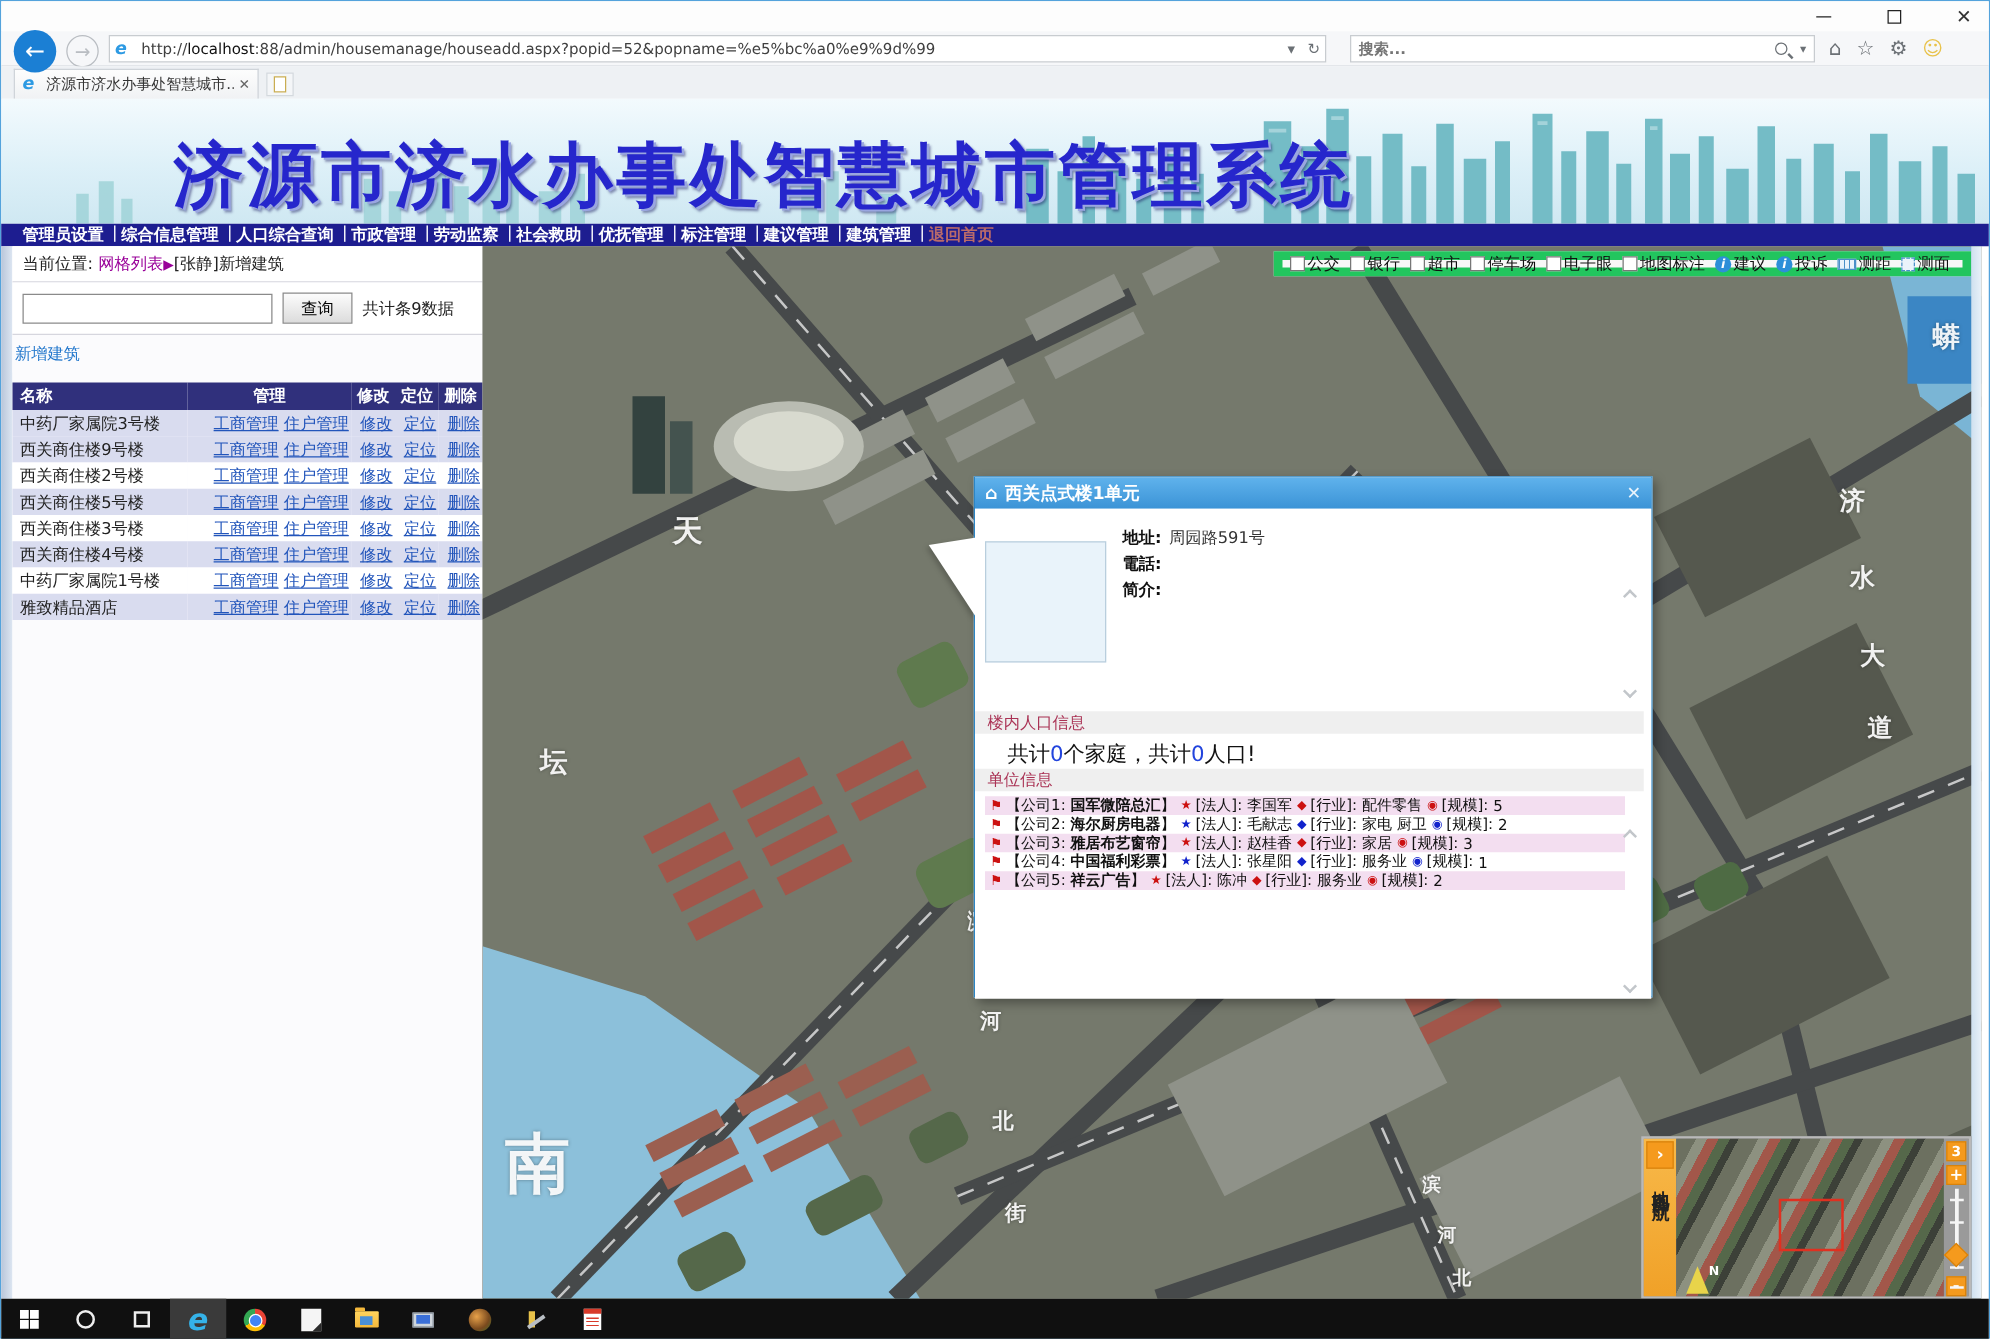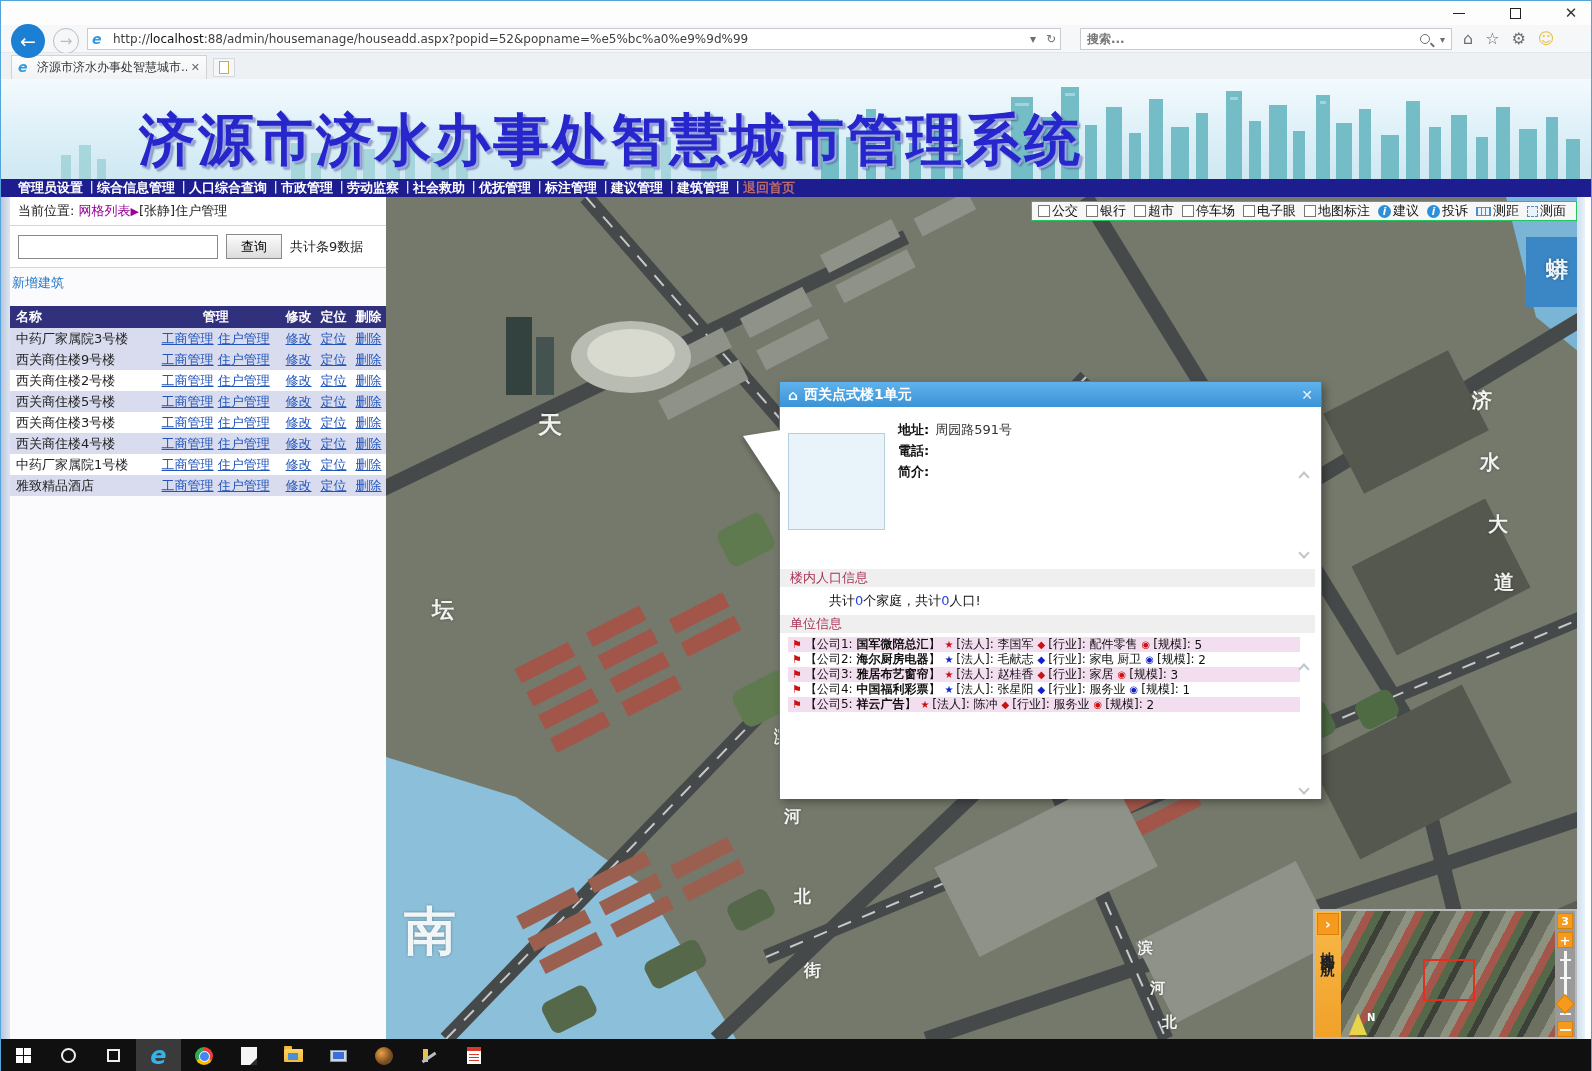--- a/index.html
+++ b/index.html
@@ -65,21 +65,21 @@
   .add-row { padding:6px 2px; background:#fbfbfd; border-bottom:none; }
   .add-link { color:#2277cc; cursor:pointer; }
 
   .b-table { width:100%; border-collapse:collapse; margin-top:8px; font-size:13px; }
   .b-table th { background:#30307c; color:#fff; font-weight:bold; height:22px; text-align:center; }
   .b-table th:first-child { text-align:left; padding-left:6px; }
   .b-table td { height:21px; padding:0 2px; white-space:nowrap; }
   .b-table tr.odd td { background:#d9dcef; }
   .b-table tr.even td { background:#ffffff; }
   .b-table td.name { padding-left:6px; }
-  .b-table td.mgmt, .b-table td.c { text-align:center; }
+  .b-table td.mgmt, .b-table td.c { text-align:right; }
   .tlink { color:#2255bb; text-decoration:underline; cursor:pointer; }
   .tlink.visited { color:#aa2299; }
 
   
   .map { position:absolute; left:385px; top:0; width:1199px; height:842px; background:#75796c; overflow:hidden; }
   .right-strip { position:absolute; right:0; top:0; width:8px; height:842px; background:linear-gradient(90deg,#cfe0ef,#e8f1f9); }
   .map svg.citymap { position:absolute; left:0; top:0; }
   .map-label { position:absolute; color:rgba(255,255,255,.92); font-weight:bold; text-shadow:0 0 3px rgba(0,0,0,.35); }
   .ml-0 { left:152px; top:212px; font-size:24px; }   
   .ml-1 { left:46px;  top:398px; font-size:22px; }   
@@ -92,21 +92,21 @@
   .ml-8 { left:764px; top:782px; font-size:15px; }
   .ml-9 { left:776px; top:816px; font-size:15px; }
   .ml-10 { left:1086px; top:190px; font-size:20px; } 
   .ml-11 { left:1094px; top:252px; font-size:20px; } 
   .ml-12 { left:1102px; top:314px; font-size:20px; } 
   .ml-13 { left:1108px; top:372px; font-size:20px; } 
   .ml-14 { left:1160px; top:58px; font-size:22px; }  
   .mang-sign { position:absolute; left:1140px; top:40px; width:59px; height:70px; background:#3b86c4; }
 
   
-  .map-toolbar { position:absolute; right:8px; top:4px; height:20px; background:#f7f7f7; display:flex; align-items:center; gap:4px; padding:0 6px; font-size:13px; color:#111; border:1px solid #22c55e; }
+  .map-toolbar { position:absolute; right:8px; top:4px; height:20px; background:#f7f7f7; display:flex; align-items:center; gap:4px; padding:0 6px; font-size:13px; color:#111; border:7px solid #22c55e; }
   .mt-cb { display:inline-block; width:12px; height:12px; border:1px solid #777; background:#fff; margin-right:2px; vertical-align:-2px; }
   .mt-item { display:flex; align-items:center; margin-right:4px; cursor:pointer; white-space:nowrap; }
   .info-dot { display:inline-flex; width:13px; height:13px; border-radius:50%; background:#2d8fd8; color:#fff; font-size:10px; font-weight:bold; align-items:center; justify-content:center; margin-right:2px; font-style:italic; }
   .ruler-ic { display:inline-block; width:15px; height:9px; background:#eaf3fb; border:1px solid #4a90c8; background-image:repeating-linear-gradient(90deg,#4a90c8 0 1px,transparent 1px 4px); margin-right:2px; }
   .area-ic { display:inline-block; width:11px; height:11px; border:1px dashed #4a90c8; background:#eaf3fb; margin-right:2px; }
 
   
   .popup { position:absolute; left:393px; top:184px; width:543px; height:417px; background:#fff; border:1px solid #2d85c4; box-shadow:3px 4px 8px rgba(0,0,0,.35); z-index:20; }
   .popup-tail { position:absolute; left:-37px; top:48px; width:0; height:0; border-right:38px solid #fff; border-top:6px solid transparent; border-bottom:58px solid transparent; filter:drop-shadow(-2px 2px 2px rgba(0,0,0,.2)); }
   .popup-head { height:25px; background:linear-gradient(#5fb2ec,#3b93d6); color:#fff; display:flex; align-items:center; padding:0 8px; font-size:14px; font-weight:bold; }
@@ -120,21 +120,21 @@
   .f-val { color:#333; margin-left:6px; }
   .mini-scroll { position:absolute; right:10px; width:14px; display:flex; flex-direction:column; justify-content:space-between; align-items:center; }
   .ms-intro { top:66px; height:84px; }
   .ms-list { top:258px; height:128px; }
   .chev { width:8px; height:8px; border-right:2px solid #c2c6ca; border-bottom:2px solid #c2c6ca; }
   .chev.up { transform:rotate(-135deg); }
   .chev.down { transform:rotate(45deg); }
   .section-bar { position:absolute; left:0; width:535px; height:18px; background:#efefef; display:flex; align-items:center; padding-left:10px; color:#aa3355; font-size:13px; }
   .sec-pop { top:162px; }
   .sec-unit { top:208px; }
-  .pop-summary { position:absolute; left:26px; top:185px; font-size:13px; color:#111;margin-left:23px; }
+  .pop-summary { position:absolute; left:26px; top:185px; font-size:17px; color:#111; }
   .pop-summary .num { color:#2244dd; }
   .co-list { position:absolute; left:8px; top:230px; width:512px; }
   .co-row { height:15px; display:flex; align-items:center; font-size:12px; white-space:nowrap; overflow:hidden; color:#111; }
   .co-row.odd { background:#f3def0; }
   .co-row.even { background:#ffffff; }
   .co-row .mk { font-size:10px; margin:0 3px 0 4px; }
   .co-row.odd .mk { color:#cc1111; }
   .co-row.even .mk { color:#1122cc; }
   .co-row .mk.flag { color:#cc1111; font-size:11px; }
   .co-name { font-weight:bold; }
@@ -313,21 +313,21 @@
     <span class="nav-item">建筑管理</span>
     <span class="nav-item exit">退回首页</span>
   </div>
 
   <div class="content">
     <div class="left-strip"></div>
 
     <div class="sidebar">
       <div class="sb-row">
         <span>当前位置:</span>
-        <span class="crumb-grid">网格列表</span><span class="crumb-arrow">▶</span><span>[张静]住户管理</span>
+        <span class="crumb-grid">网格列表</span><span class="crumb-arrow">▶</span><span>[张静]新增建筑</span>
       </div>
       <div class="sb-row query-row">
         <input type="text" style="">
         <button class="query-btn">查询</button>
         <span>共计条9数据</span>
       </div>
       <div class="sb-row add-row">
         <span class="add-link">新增建筑</span>
       </div>
 

